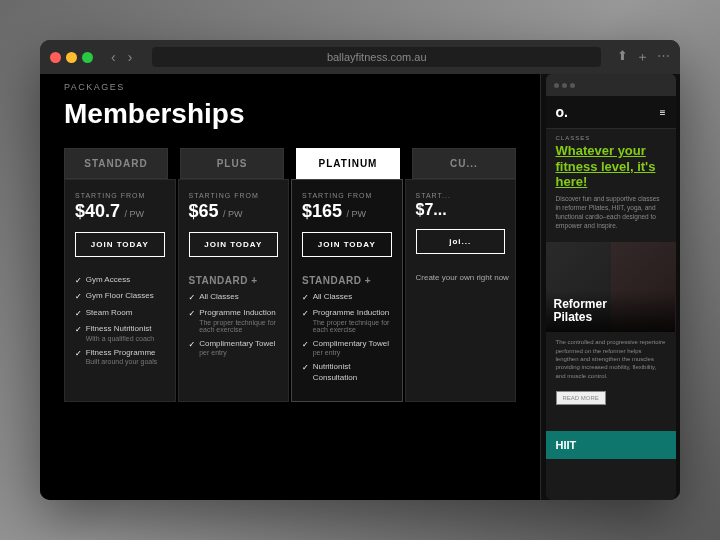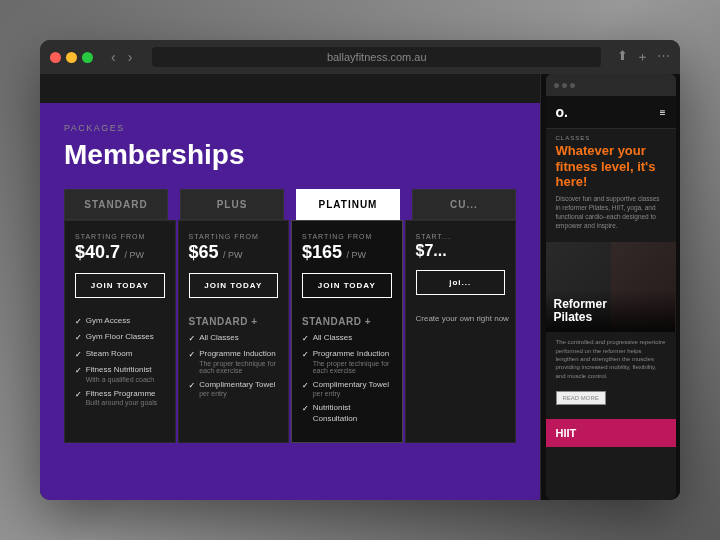--- a/index.html
+++ b/index.html
@@ -88,25 +88,24 @@
     
     .browser-content {
       display: flex;
       height: calc(460px - 34px);
       overflow: hidden;
     }
 
     
     .main-panel {
       flex: 1;
-      background: #4c1d95;
-      padding: 20px 24px;
+      background: #000000;
+      padding: 8px 24px;
       overflow: hidden;
       position: relative;
-      margin-top: 29px;
     }
 
     .packages-label {
       color: #888;
       font-size: 9px;
       letter-spacing: 1.5px;
       text-transform: uppercase;
       margin-bottom: 6px;
     }
 
@@ -312,25 +311,26 @@
       letter-spacing: 1px;
       text-transform: uppercase;
       padding: 6px 10px 2px;
     }
 
     .mobile-hero-text {
       padding: 0 10px 8px;
     }
 
     .mobile-hero-title {
-      color: #f97316;
+      color: #84cc16;
       font-size: 13px;
       font-weight: 800;
       line-height: 1.2;
       margin-bottom: 4px;
+      text-decoration: underline;
     }
 
     .mobile-hero-desc {
       color: #888;
       font-size: 6.5px;
       line-height: 1.4;
     }
 
     .mobile-card {
       margin: 4px 0;
@@ -388,23 +388,23 @@
     .mobile-read-more {
       border: 1px solid #888;
       color: #888;
       font-size: 6px;
       padding: 3px 6px;
       display: inline-block;
       cursor: pointer;
     }
 
     .mobile-hiit-section {
-      background: #be185d;
+      background: #0f766e;
       padding: 8px 10px;
-      margin-top: 8px;
+      margin-top: 20px;
     }
 
     .mobile-hiit-title {
       color: #fff;
       font-size: 11px;
       font-weight: 800;
     }
 
     .last-col-content {
       overflow: hidden;

